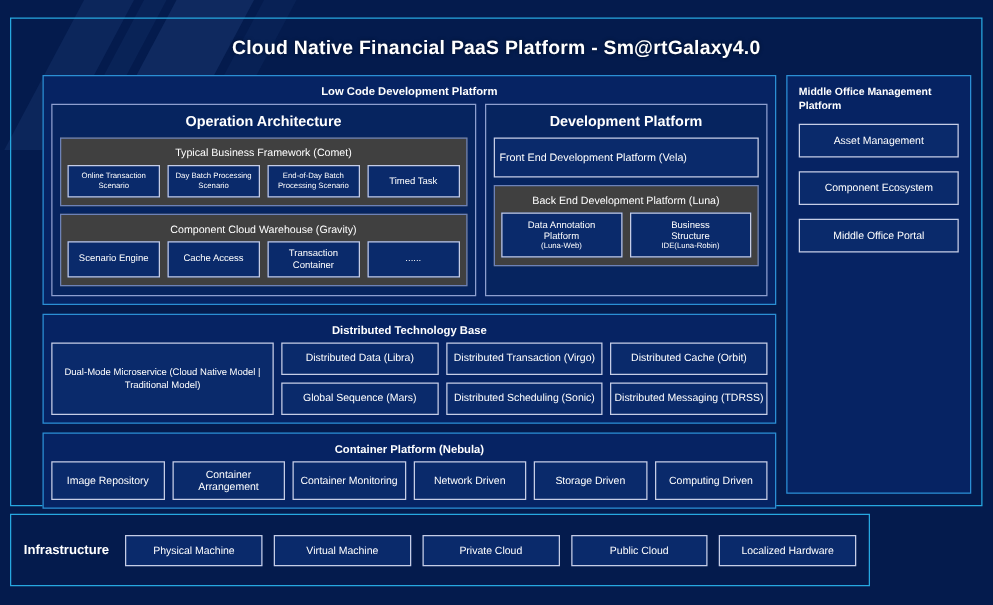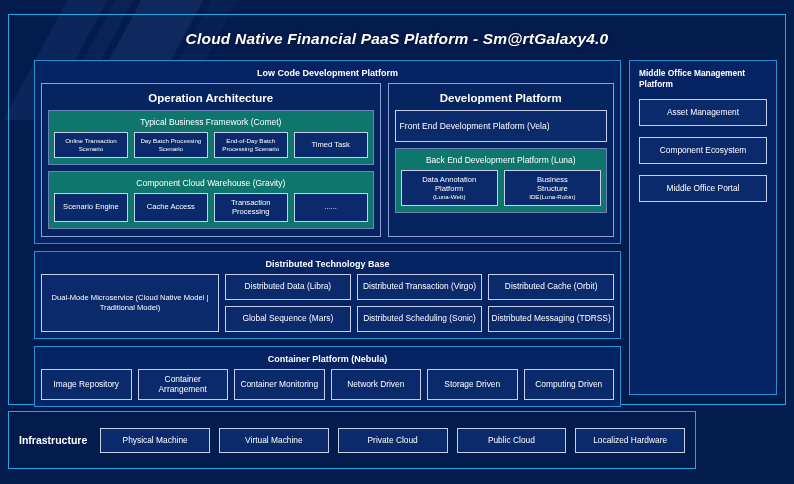--- a/index.html
+++ b/index.html
@@ -47,21 +47,20 @@
   .title {
     text-align: center;
     font-size: 15.5px;
     font-weight: bold;
     letter-spacing: .2px;
     line-height: 1;
     padding-top: 16px;
     padding-bottom: 13px;
     color: #ffffff;
     text-shadow: 0 0 3px rgba(0,0,0,.5);
-    font-style: italic;
   }
 
   .frame-body {
     display: flex;
     gap: 8px;
     padding: 0 8px 8px 8px;
     height: calc(100% - 46px);
   }
   .frame-left {
     flex: 1 1 auto;
@@ -107,21 +106,21 @@
   .subpanel-title {
     text-align: center;
     font-size: 11.5px;
     font-weight: bold;
     padding: 3px 0 6px 0;
     color: #ffffff;
   }
 
   .group {
     border: 1px solid #6d82b8;
-    background: #0f766e;
+    background: #404040;
     padding: 4px 5px 6px 5px;
     margin-bottom: 6px;
   }
   .group:last-child { margin-bottom: 0; }
   .group-title {
     text-align: center;
     font-size: 8.5px;
     padding: 2px 0 5px 0;
     color: #ffffff;
   }
@@ -251,21 +250,21 @@
                 <div class="box tiny">End-of-Day Batch Processing Scenario</div>
                 <div class="box small">Timed Task</div>
               </div>
             </div>
 
             <div class="group">
               <div class="group-title">Component Cloud Warehouse (Gravity)</div>
               <div class="row">
                 <div class="box small">Scenario Engine</div>
                 <div class="box small">Cache Access</div>
-                <div class="box small">Transaction Processing</div>
+                <div class="box small">Transaction Container</div>
                 <div class="box small">......</div>
               </div>
             </div>
           </div>
 
           <div class="subpanel dev-plat">
             <div class="subpanel-title">Development Platform</div>
 
             <div class="dev-single">Front End Development Platform (Vela)</div>
 

